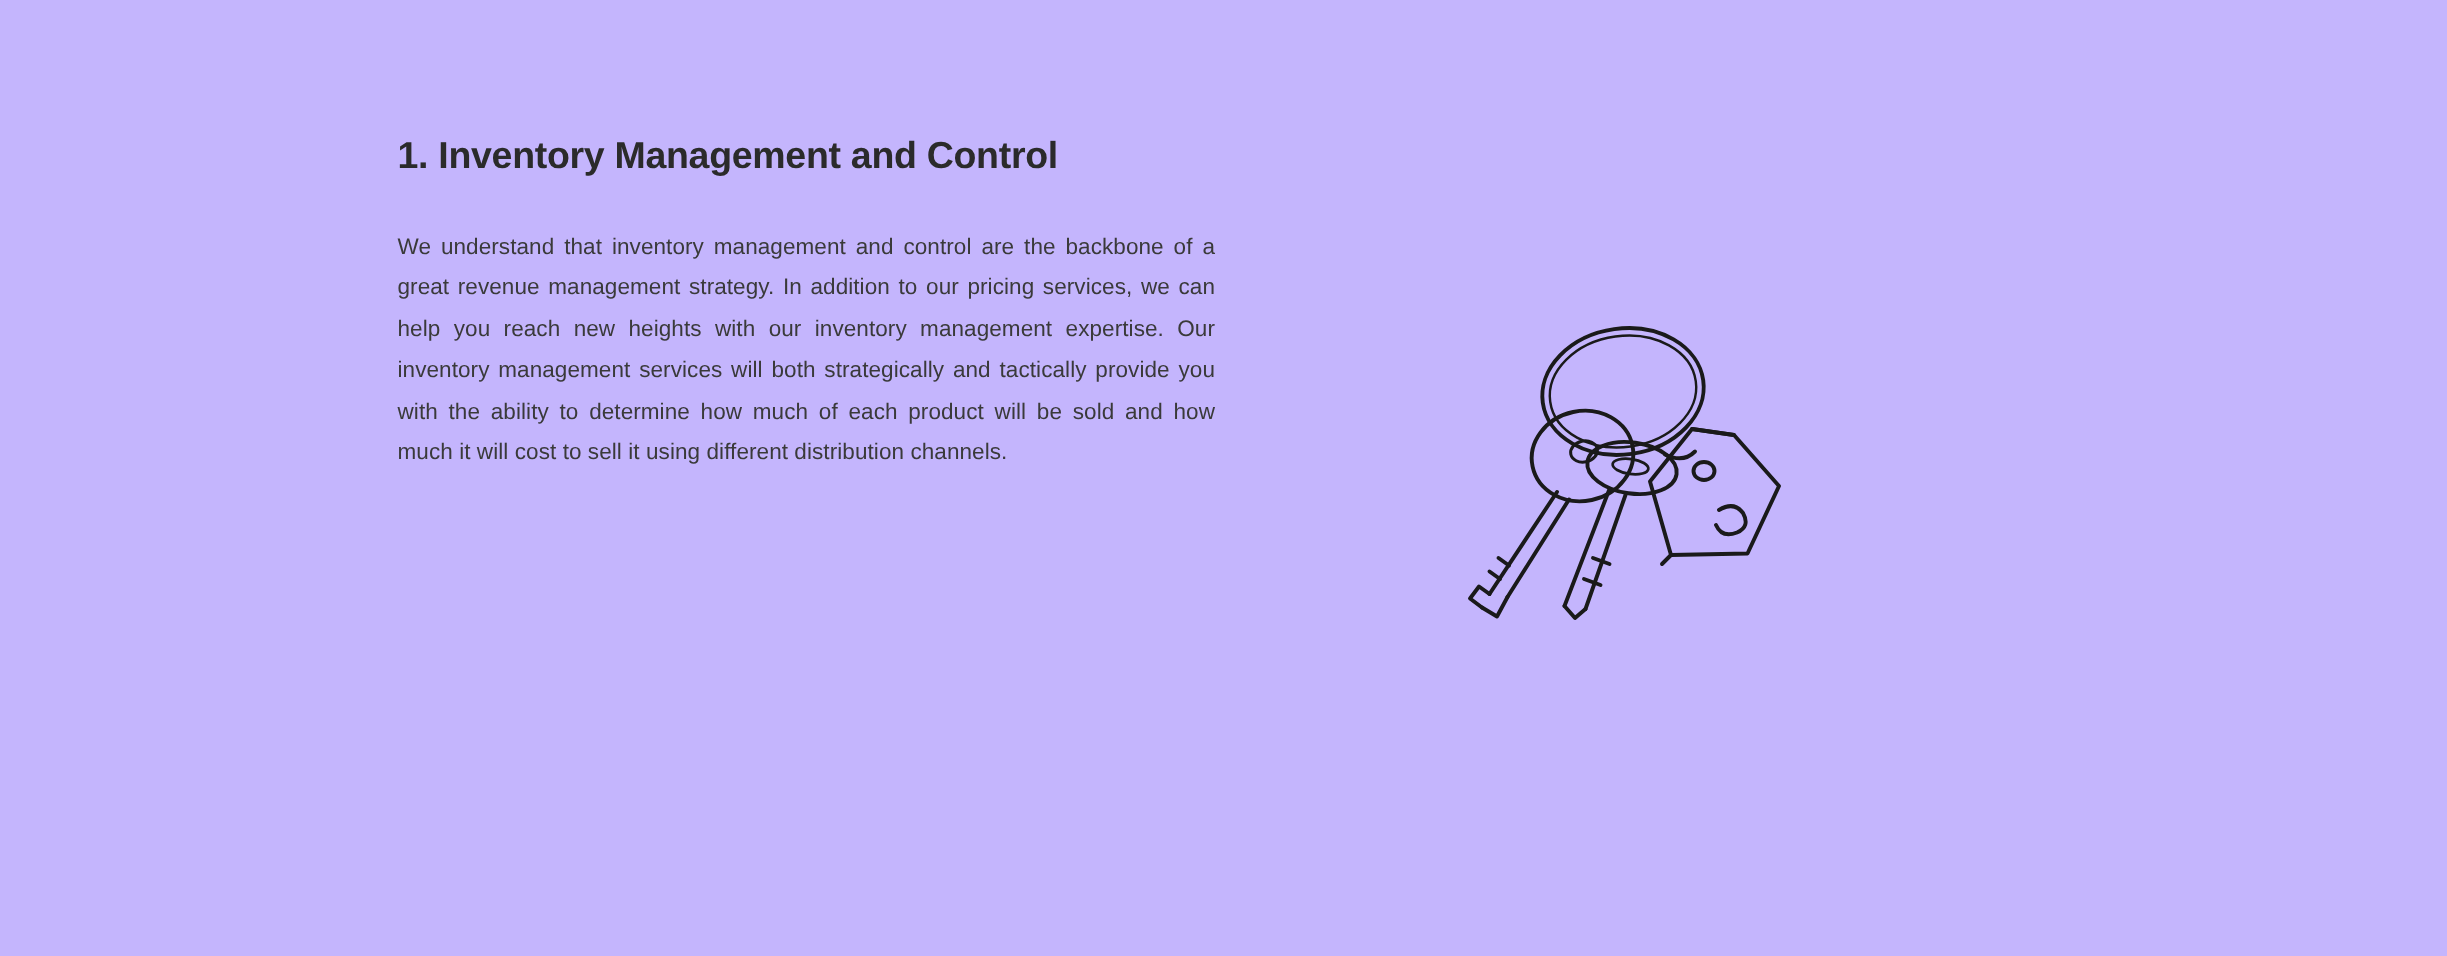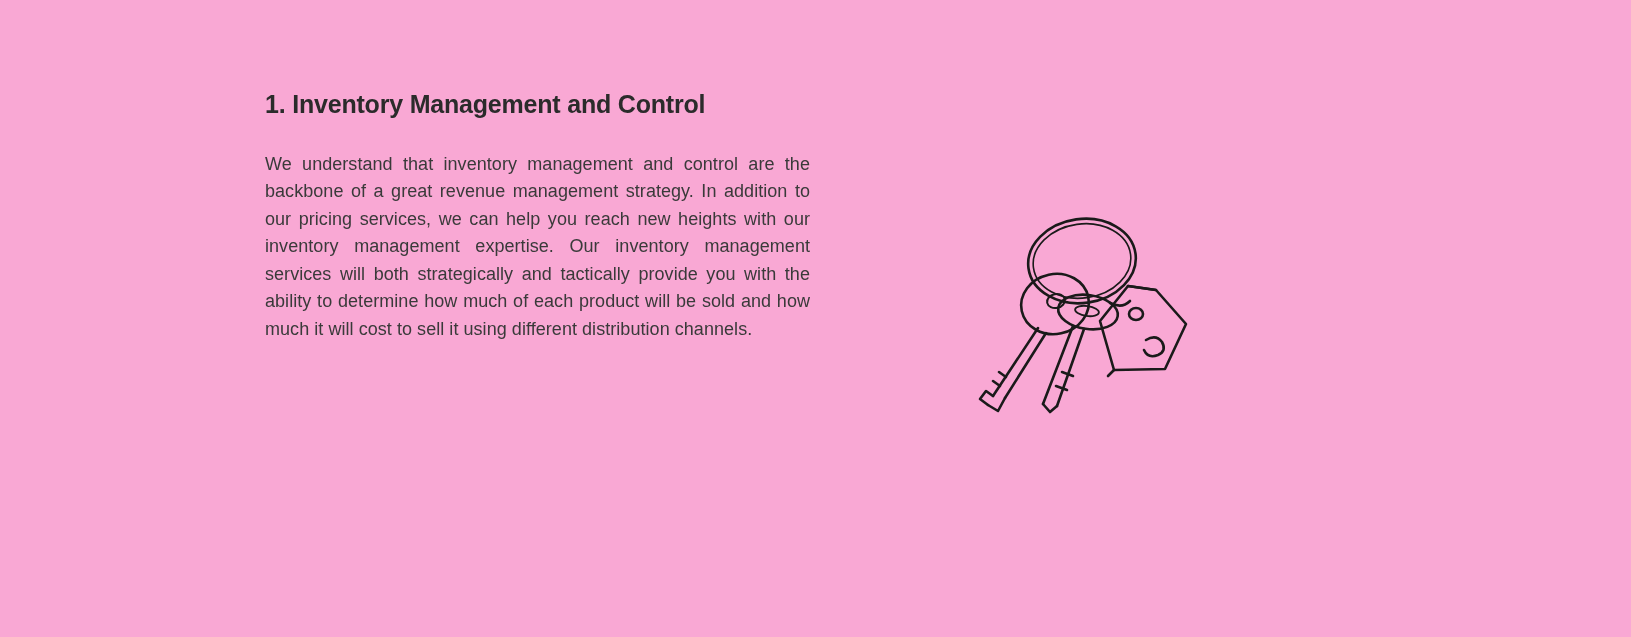--- a/index.html
+++ b/index.html
@@ -11,38 +11,38 @@
     width: 1631px;
     height: 637px;
     overflow: hidden;
     font-family: "Liberation Sans", sans-serif;
     color: #2d2d2d;
   }
   .page {
     position: relative;
     width: 1631px;
     height: 637px;
-    background: #f9a8d4;
+    background: #c4b5fd;
   }
   .content-block {
     position: absolute;
     left: 265px;
     top: 88px;
     width: 545px;
   }
   .section-heading {
     font-size: 25px;
     line-height: 1.3;
     font-weight: bold;
     letter-spacing: -0.2px;
     color: #2b2b2b;
     margin: 0 0 30px 0;
   }
   .section-paragraph {
-    font-size: 18px;
+    font-size: 15px;
     line-height: 27.5px;
     color: #3a3a3a;
     text-align: justify;
     margin: 0;
     letter-spacing: 0.05px;
   }
   .illustration {
     position: absolute;
     left: 960px;
     top: 200px;

